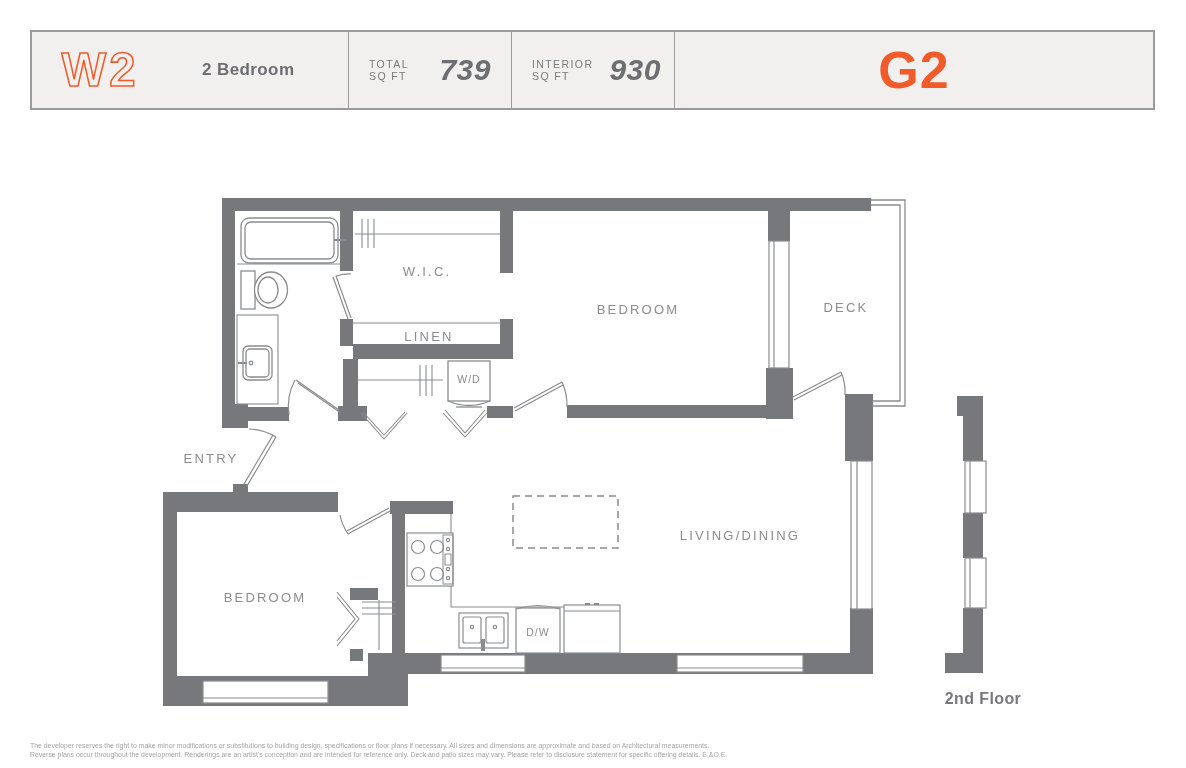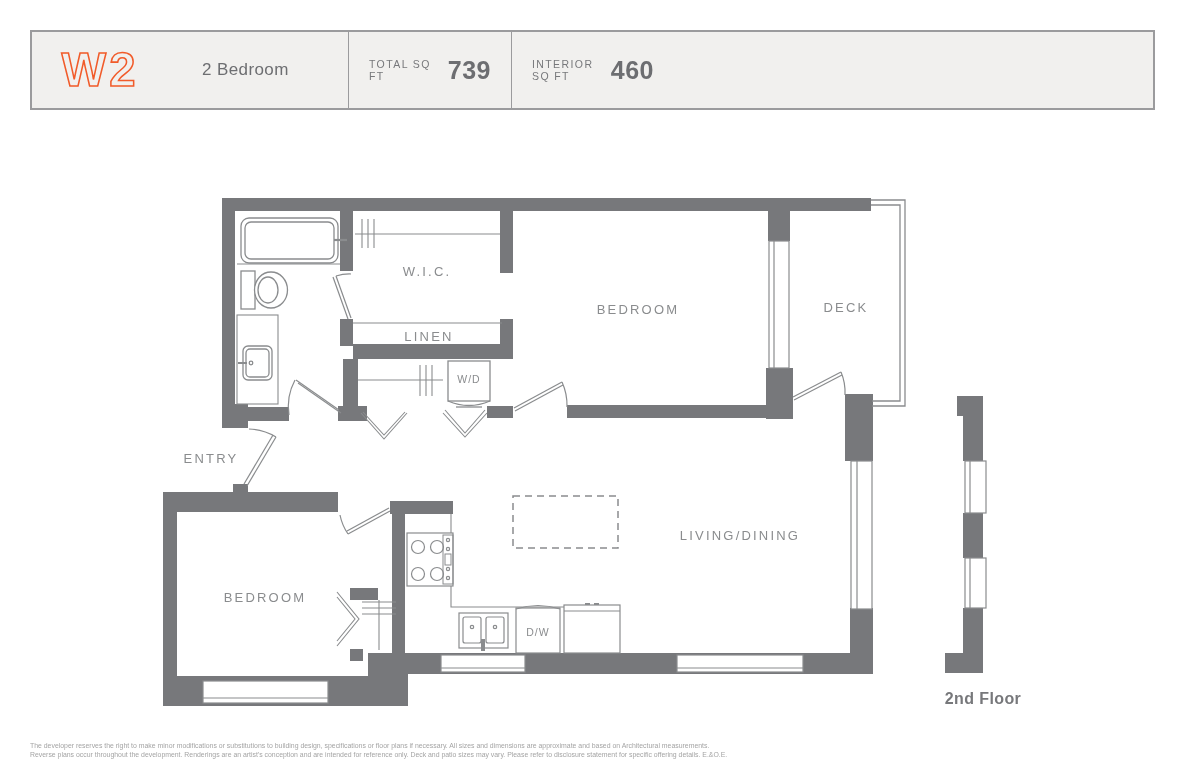--- a/index.html
+++ b/index.html
@@ -18,25 +18,25 @@
 
   
   .header{
     position:absolute;left:30px;top:30px;width:1125px;height:80px;
     background:var(--headerbg);border:2px solid var(--border);
     display:flex;align-items:stretch;
   }
   .h-sec{display:flex;align-items:center;}
   .h-main{width:316px;padding-left:28px;}
   .h-main .w2svg{width:122px;height:62px;flex:0 0 auto;}
-  .h-type{font-size:17px;font-weight:normal;color:var(--text);margin-left:20px;letter-spacing:.4px;}
+  .h-type{font-size:17px;font-weight:bold;color:var(--text);margin-left:20px;letter-spacing:.4px;}
   .h-stat{width:163px;border-left:1.5px solid var(--border);
     display:flex;align-items:center;justify-content:space-between;padding:0 20px;gap:16px;}
   .h-stat .lbl{font-size:10.5px;letter-spacing:1.4px;color:#77787b;}
-  .h-stat .val{font-size:25px;font-weight:600;color:var(--text);letter-spacing:.5px;}
+  .h-stat .val{font-size:30px;font-weight:600;color:var(--text);letter-spacing:.5px;font-style:italic;}
   .h-plan{flex:1;border-left:1.5px solid var(--border);justify-content:center;}
   .h-plan .g2{font-size:52px;font-weight:bold;color:var(--accent);letter-spacing:1px;}
 
   
   .plan{position:absolute;left:0;top:16px;width:1186px;height:768px;}
   .plan svg{display:block;}
   text.room{fill:var(--label);font-size:13px;letter-spacing:2.2px;font-family:"Liberation Sans",sans-serif;}
   text.small{fill:var(--label);font-size:10.5px;letter-spacing:1px;}
   text.floor{fill:#77787b;font-size:16px;font-weight:600;letter-spacing:.4px;}
 
@@ -57,23 +57,26 @@
       </svg>
       <span class="h-type">2 Bedroom</span>
     </div>
 
     <div class="h-sec h-stat">
       <span class="lbl">TOTAL SQ FT</span>
       <span class="val">739</span>
     </div>
     <div class="h-sec h-stat">
       <span class="lbl">INTERIOR SQ FT</span>
-      <span class="val">460</span>
-    </div>
-
+      <span class="val">930</span>
+    </div>
+
+    <div class="h-sec h-plan">
+      <span class="g2">G2</span>
+    </div>
   </div>
 
   <div class="plan">
   <svg width="1186" height="768" viewBox="0 0 1186 768">
 
     <g fill="#77787b">
       <rect x="222" y="182" width="649" height="13"></rect>
       <rect x="222" y="195" width="13" height="193"></rect>
       <rect x="222" y="388" width="26" height="24"></rect>
       <rect x="248" y="391" width="41" height="14"></rect>

